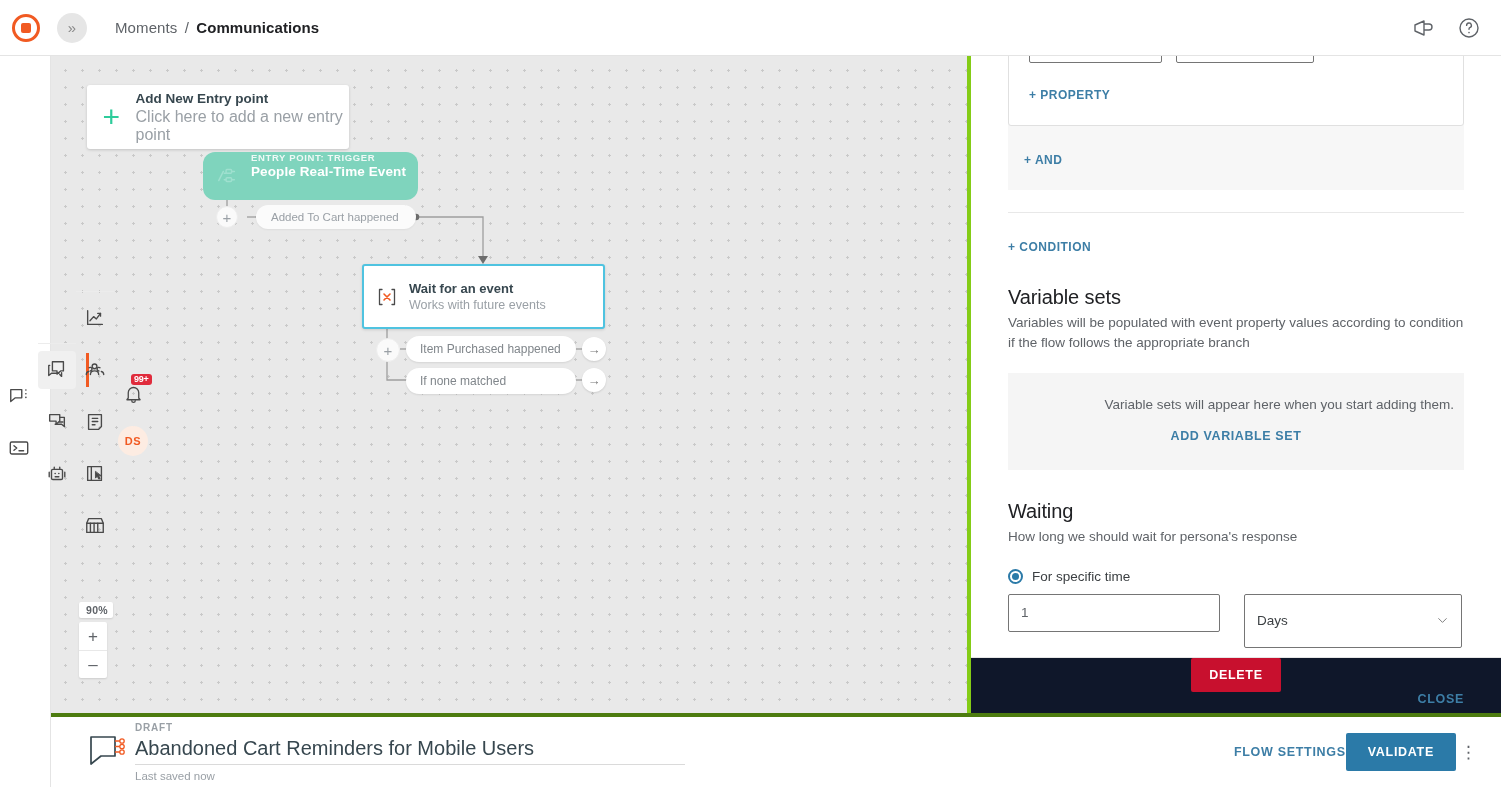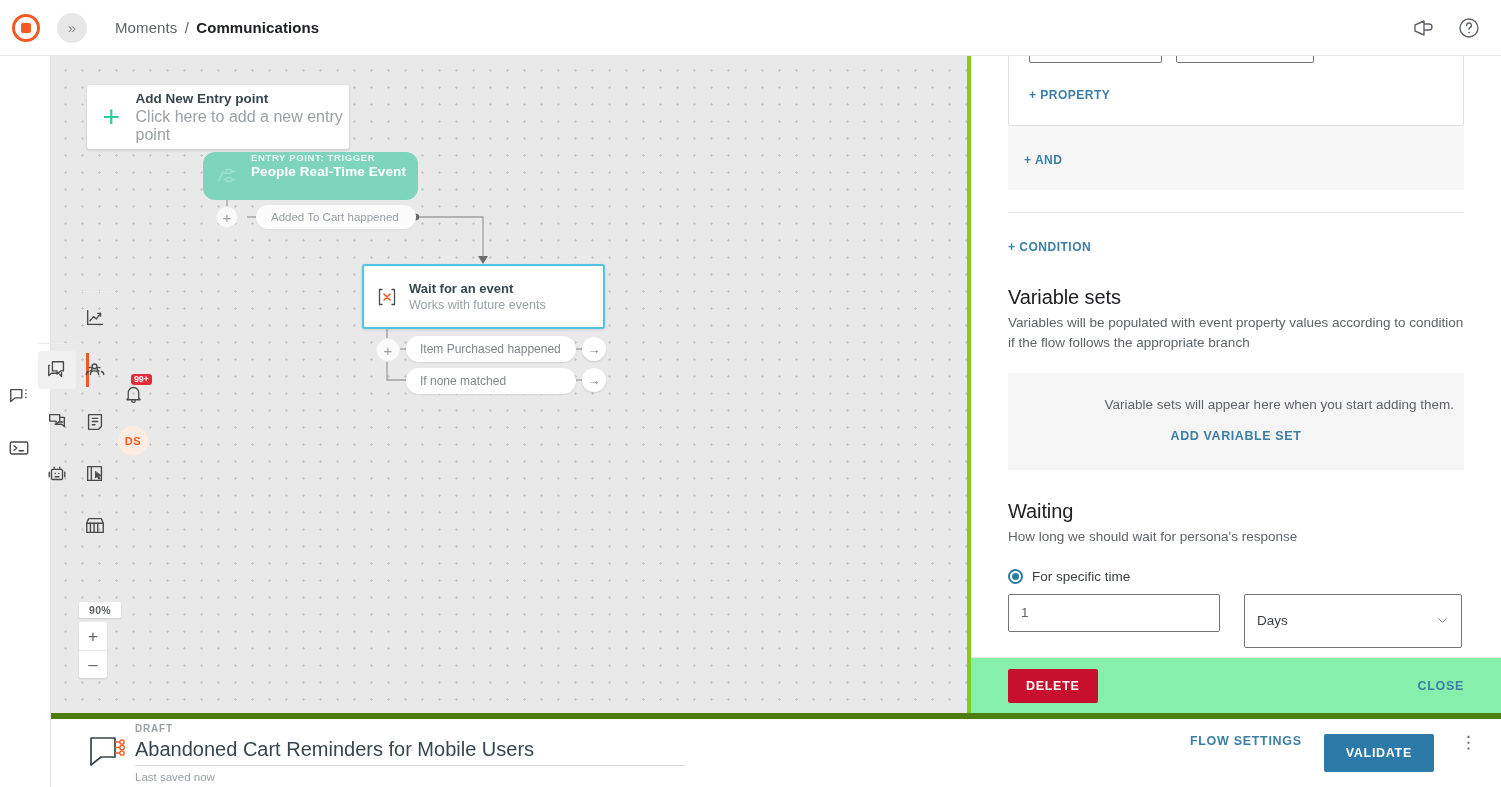--- a/index.html
+++ b/index.html
@@ -146,21 +146,21 @@
   .arrow-circle {
     position: absolute; width: 24px; height: 24px; border-radius: 50%;
     background: #fff; box-shadow: 0 1px 2px rgba(0,0,0,.12);
     display: flex; align-items: center; justify-content: center;
     color: #7a7a7a; font-size: 13px; cursor: pointer; z-index: 6;
   }
 
   .zoomctl { position: absolute; left: 28px; bottom: 35px; z-index: 10; }
   .zoom-pct {
     background: #fff; font-size: 10.5px; font-weight: bold; color: #5f6368;
-    padding: 2px 7px; border-radius: 2px; text-align: center; width: 42px;
+    padding: 2px 7px; border-radius: 2px; text-align: center; width: 34px;
     box-shadow: 0 1px 2px rgba(0,0,0,.12); letter-spacing: .3px;
   }
   .zoom-btns {
     margin-top: 4px; background: #fff; width: 28px; border-radius: 2px;
     box-shadow: 0 1px 2px rgba(0,0,0,.12); overflow: hidden;
   }
   .zoom-btn { height: 28px; display: flex; align-items: center; justify-content: center;
      color: #5f6368; font-size: 17px; cursor: pointer; line-height: 1; }
   .zoom-btn + .zoom-btn { border-top: 1px solid #e8e8e8; }
 
@@ -222,49 +222,49 @@
     font-family: "Liberation Sans", sans-serif; background: #fff;
   }
   .sel-unit {
     width: 218px; height: 54px; border: 1px solid #757575; border-radius: 2px;
     display: flex; align-items: center; justify-content: space-between;
     padding: 0 12px; font-size: 13.5px; color: #3c4043; cursor: pointer;
   }
 
   .panel-actions {
     position: absolute; left: 0; right: 0; bottom: 0; height: 56px;
-    background: #86efac; border-top: 1px solid #e6e6e6;
-    display: flex; align-items: center; padding: 0 37px; z-index: 25;
+    background: #0f172a; border-top: 1px solid #e6e6e6;
+    display: flex; align-items: center; padding: 0 37px; z-index: 25; flex-direction: column;
   }
   .btn-delete {
     background: #c8102e; color: #fff; font-size: 12.5px; font-weight: bold;
     letter-spacing: .7px; border: none; padding: 10px 18px; border-radius: 2px;
     cursor: pointer; font-family: "Liberation Sans", sans-serif;
   }
   .btn-close {
     margin-left: auto; color: #3d7ea6; font-size: 12.5px; font-weight: bold;
     letter-spacing: .7px; cursor: pointer;
   }
 
   
   .bottombar {
     position: absolute; left: 51px; right: 0; bottom: 0; height: 74px;
-    background: #fff; border-top: 6px solid #4d7c0f;
+    background: #fff; border-top: 4px solid #4d7c0f;
     display: flex; align-items: center; padding: 0 20px 0 28px; z-index: 30;
   }
   .flow-icon { width: 56px; display: flex; align-items: center; justify-content: center; }
   .flow-meta { display: flex; flex-direction: column; }
   .flow-status { font-size: 10px; font-weight: bold; color: #9aa0a6; letter-spacing: .8px; }
   .flow-name {
     font-size: 20px; color: #37474f; border: none; border-bottom: 1px solid #dadada;
     width: 550px; padding: 2px 0 4px 0; outline: none; margin-top: 2px;
     font-family: "Liberation Sans", sans-serif; background: transparent;
   }
   .flow-saved { font-size: 11.5px; color: #9aa0a6; margin-top: 5px; }
-  .bb-right { margin-left: auto; display: flex; gap: 22px; }
+  .bb-right { margin-left: auto; display: flex; align-items: center; }
   .btn-flowsettings {
     color: #3d7ea6; font-size: 12.5px; font-weight: bold; letter-spacing: .7px;
     cursor: pointer;
   }
   .btn-validate {
     background: #2b7aa8; color: #fff; font-size: 12.5px; font-weight: bold;
     letter-spacing: .7px; border: none; padding: 12px 22px; border-radius: 2px;
     cursor: pointer; font-family: "Liberation Sans", sans-serif;
   }
   .kebab { color: #5f6368; font-size: 17px; cursor: pointer; padding: 0 4px;

